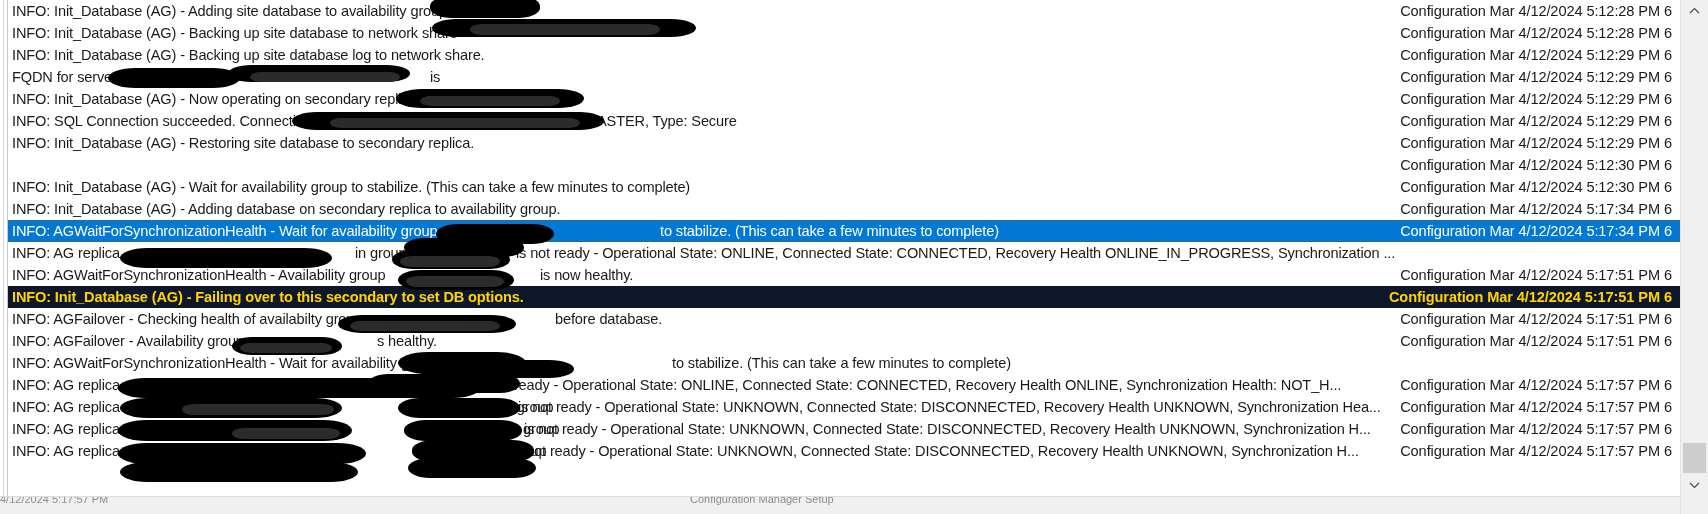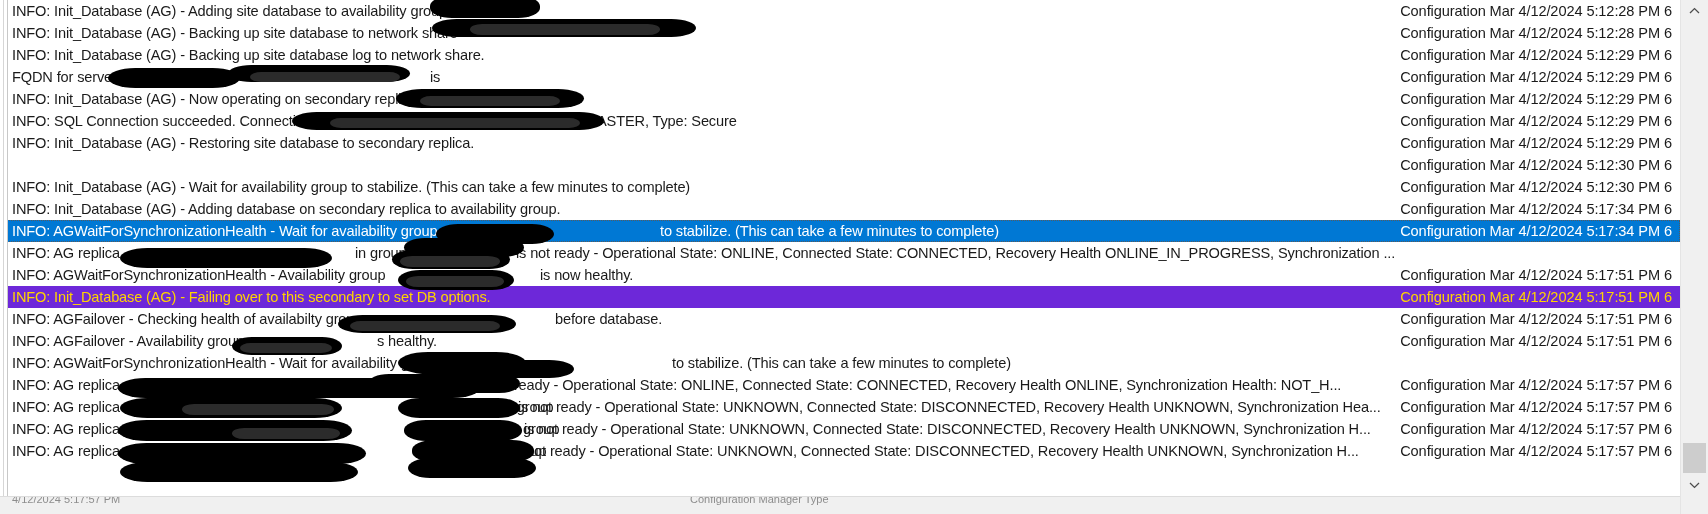--- a/index.html
+++ b/index.html
@@ -90,22 +90,23 @@
 
   
   .row.sel {
     background: #0078d4;
     color: #ffffff;
     outline: 1px dotted #5a5a5a;
     outline-offset: -1px;
   }
   
   .row.err {
-    background: #6d28d9;
+    background: #0f172a;
     color: #ffd400;
+    font-weight: bold;
   }
 
   
   .redact {
     position: absolute;
     background: #000000;
     z-index: 2;
     pointer-events: none;
   }
   .redact.soft { background: #2b2b2b; }
@@ -344,17 +345,17 @@
     <div class="sb-btn sb-down">
       <span>
         <svg width="11" height="8" viewBox="0 0 11 8" aria-hidden="true">
           <path d="M1 2 L5.5 6.4 L10 2" fill="none" stroke="#4d4d4d" stroke-width="1.3"></path>
         </svg>
       </span>
     </div>
   </div>
 
   <div class="bottom-strip">
-    <span class="bs-text" style="left:12px;">4/12/2024 5:17:57 PM</span>
-    <span class="bs-text" style="left:690px;">Configuration Manager Type</span>
+    <span class="bs-text" style="left:0;">4/12/2024 5:17:57 PM</span>
+    <span class="bs-text" style="left:690px;">Configuration Manager Setup</span>
   </div>
 
 </div>
 
 </body></html>

